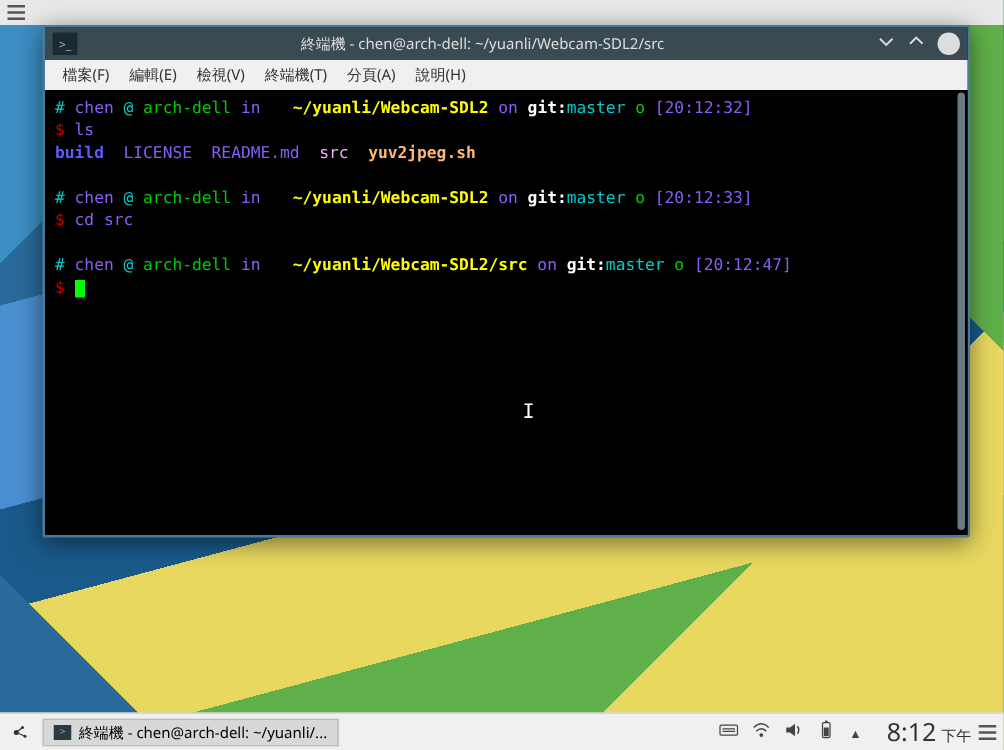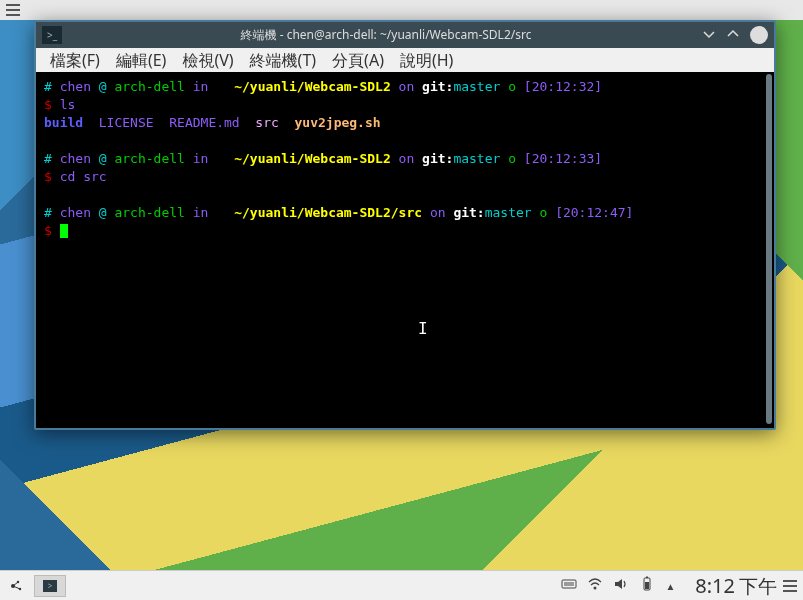--- a/index.html
+++ b/index.html
@@ -54,21 +54,21 @@
 .close-btn {
   width: 18px; height: 18px; border-radius: 50%;
   background: #ddd; color: #3a4a52;
   display: flex; align-items: center; justify-content: center;
   font-size: 12px; font-weight: bold;
 }
 .menubar {
   height: 24px; background: #f0f0f0;
   display: flex; align-items: center;
   padding: 0 8px; gap: 4px;
-  font-size: 16px; color: #333;
+  font-size: 12px; color: #333;
 }
 .menubar span { padding: 2px 6px; cursor: pointer; }
 .terminal-body {
   flex: 1; background: #000;
   padding: 6px 8px;
   font-family: "DejaVu Sans Mono", monospace;
   font-size: 13px; line-height: 18px;
   color: #d0d0d0;
   position: relative;
   overflow: hidden;
@@ -123,21 +123,21 @@
   width: 14px; height: 12px;
   background: #2a3a42;
   color: #aaa; font-size: 8px;
   display: flex; align-items: center; justify-content: center;
 }
 .taskbar-spacer { flex: 1; }
 .systray { display: flex; align-items: center; gap: 10px; color: #444; }
 .systray svg { width: 16px; height: 16px; }
 .tray-chev { font-size: 10px; }
 .clock { margin-left: 20px; font-size: 20px; color: #333; display: flex; align-items: baseline; gap: 4px; }
-.clock-ampm { font-size: 19px; }
+.clock-ampm { font-size: 12px; }
 .panel-menu { margin-left: 6px; }
 </style>
 </head>
 <body>
 
 <div class="desktop-bg"></div>
 
 <div class="top-panel">
   <div class="hamburger">
       <span></span>
@@ -190,20 +190,21 @@
     <svg width="18" height="18" viewBox="0 0 18 18">
         <circle cx="6" cy="9" r="2" fill="#333"></circle>
         <circle cx="11" cy="5" r="1.2" fill="#333"></circle>
         <circle cx="13" cy="12" r="1.2" fill="#333"></circle>
         <line x1="6" y1="9" x2="11" y2="5" stroke="#333"></line>
         <line x1="6" y1="9" x2="13" y2="12" stroke="#333"></line>
       </svg>
   </div>
   <div class="task-item">
     <div class="task-icon">&gt;</div>
+    <span>終端機 - chen@arch-dell: ~/yuanli/...</span>
   </div>
   <div class="taskbar-spacer"></div>
   <div class="systray">
     <span><svg viewBox="0 0 16 16">
           <rect x="1" y="4" width="14" height="8" rx="1" fill="none" stroke="#444" stroke-width="1"></rect>
           <line x1="3" y1="7" x2="13" y2="7" stroke="#444"></line>
           <line x1="3" y1="9" x2="13" y2="9" stroke="#444"></line>
         </svg></span>
     <span><svg viewBox="0 0 16 16">
           <path d="M2 6 Q8 0 14 6" fill="none" stroke="#444" stroke-width="1.2"></path>

